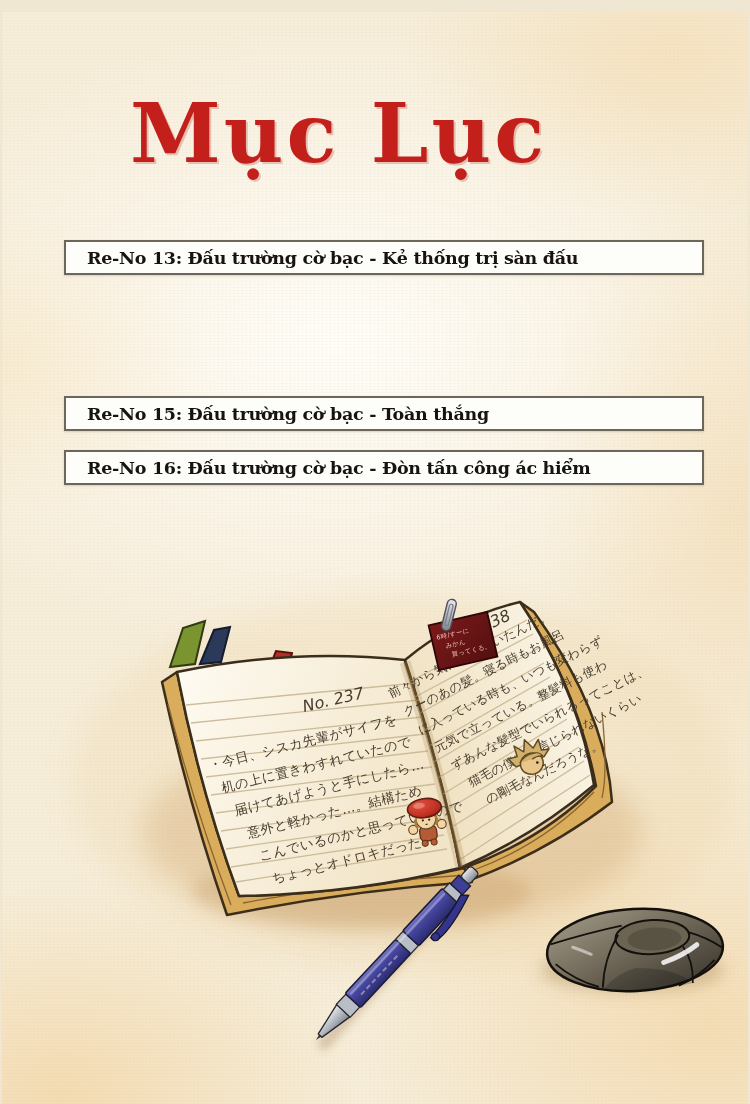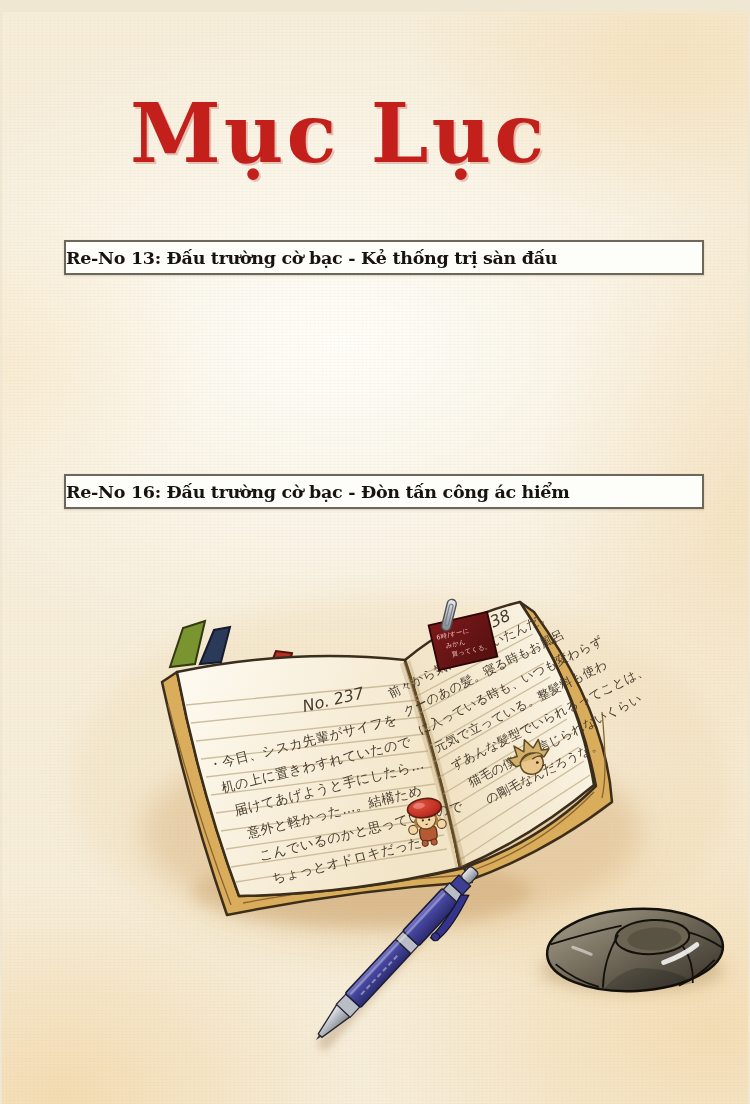--- a/index.html
+++ b/index.html
@@ -28,41 +28,44 @@
   }
   .toc-entry{
     position:absolute;left:62px;width:636px;height:31px;
     background:#fdfdf9;border:2px solid #6d665a;
     box-shadow:0 1px 2px rgba(120,98,66,.25);
     display:flex;align-items:center;
   }
   .toc-entry .label{
     font-family:"DejaVu Serif", serif;font-weight:bold;
     font-size:17.5px;letter-spacing:-0.3px;color:#17130e;
-    white-space:nowrap;
-  }
-  .e1{top:228px}.e2{top:306px}.e3{top:384px}.e4{top:462px}
+    padding-left:21px;white-space:nowrap;
+  }
+  .e1{top:228px}.e2{top:306px}.e3{top:384px}.e4{top:438px}
   .illus{position:absolute;left:0;top:555px;}
   svg text{font-family:"DejaVu Sans", sans-serif;}
   .hand{fill:#463b2d;}
   .hand-left{font-size:13.2px;letter-spacing:.5px;}
   .hand-right{font-size:12.3px;letter-spacing:.3px;}
   .pageno{font-size:16px;fill:#463b2d;font-style:italic;}
   .note-line{font-size:6.3px;fill:#efc7bd;letter-spacing:.3px;}
 </style>
 </head>
 <body>
 
 <div class="page">
   <div class="grain"></div>
 
   <div class="title">Mục Lục</div>
 
   <div class="toc-entry e1">
     <span class="label">Re-No 13: Đấu trường cờ bạc - Kẻ thống trị sàn đấu</span>
+  </div>
+  <div class="toc-entry e3">
+    <span class="label">Re-No 15: Đấu trường cờ bạc - Toàn thắng</span>
   </div>
   <div class="toc-entry e4">
     <span class="label">Re-No 16: Đấu trường cờ bạc - Đòn tấn công ác hiểm</span>
   </div>
 
   <svg class="illus" width="750" height="549" viewBox="0 555 750 549">
     <defs>
       <filter id="b4" x="-40%" y="-40%" width="180%" height="180%">
           <feGaussianBlur stdDeviation="4"></feGaussianBlur>
         </filter>

